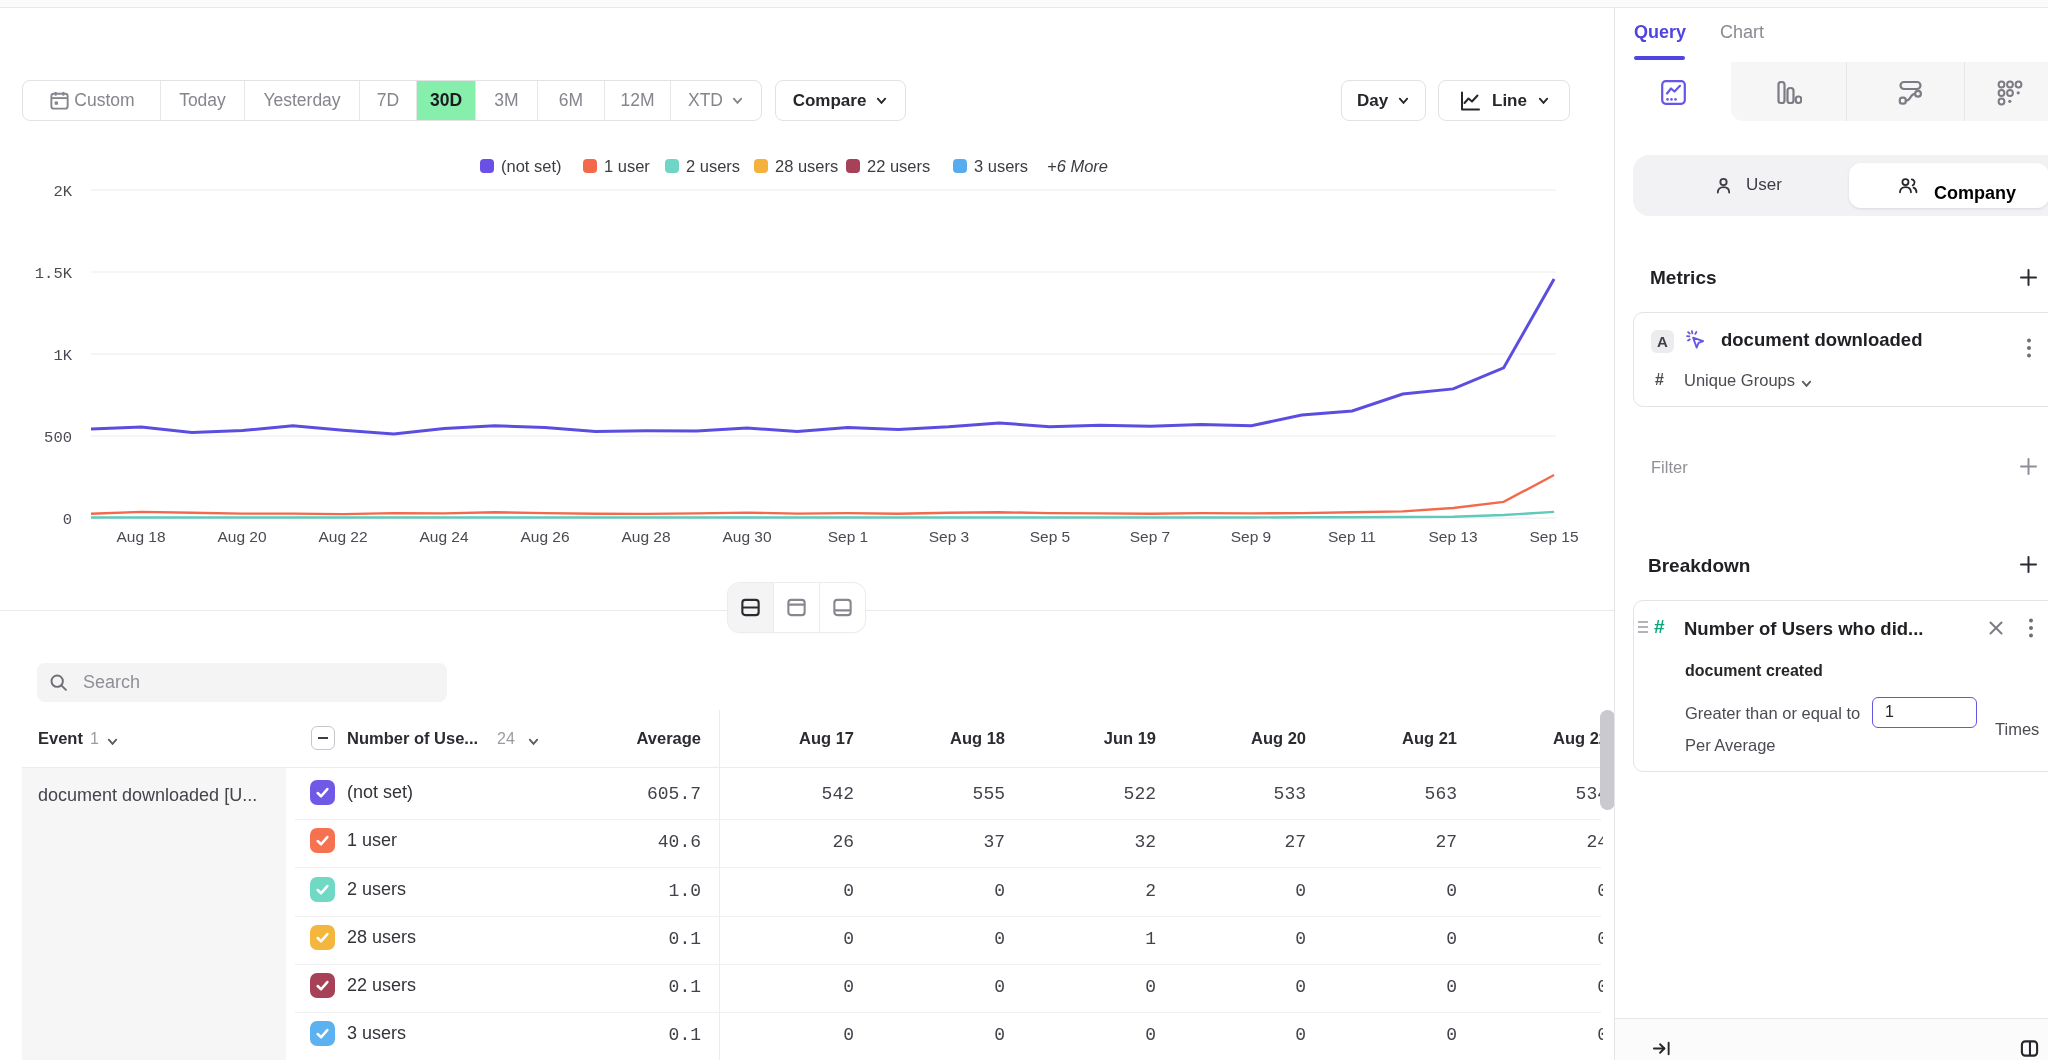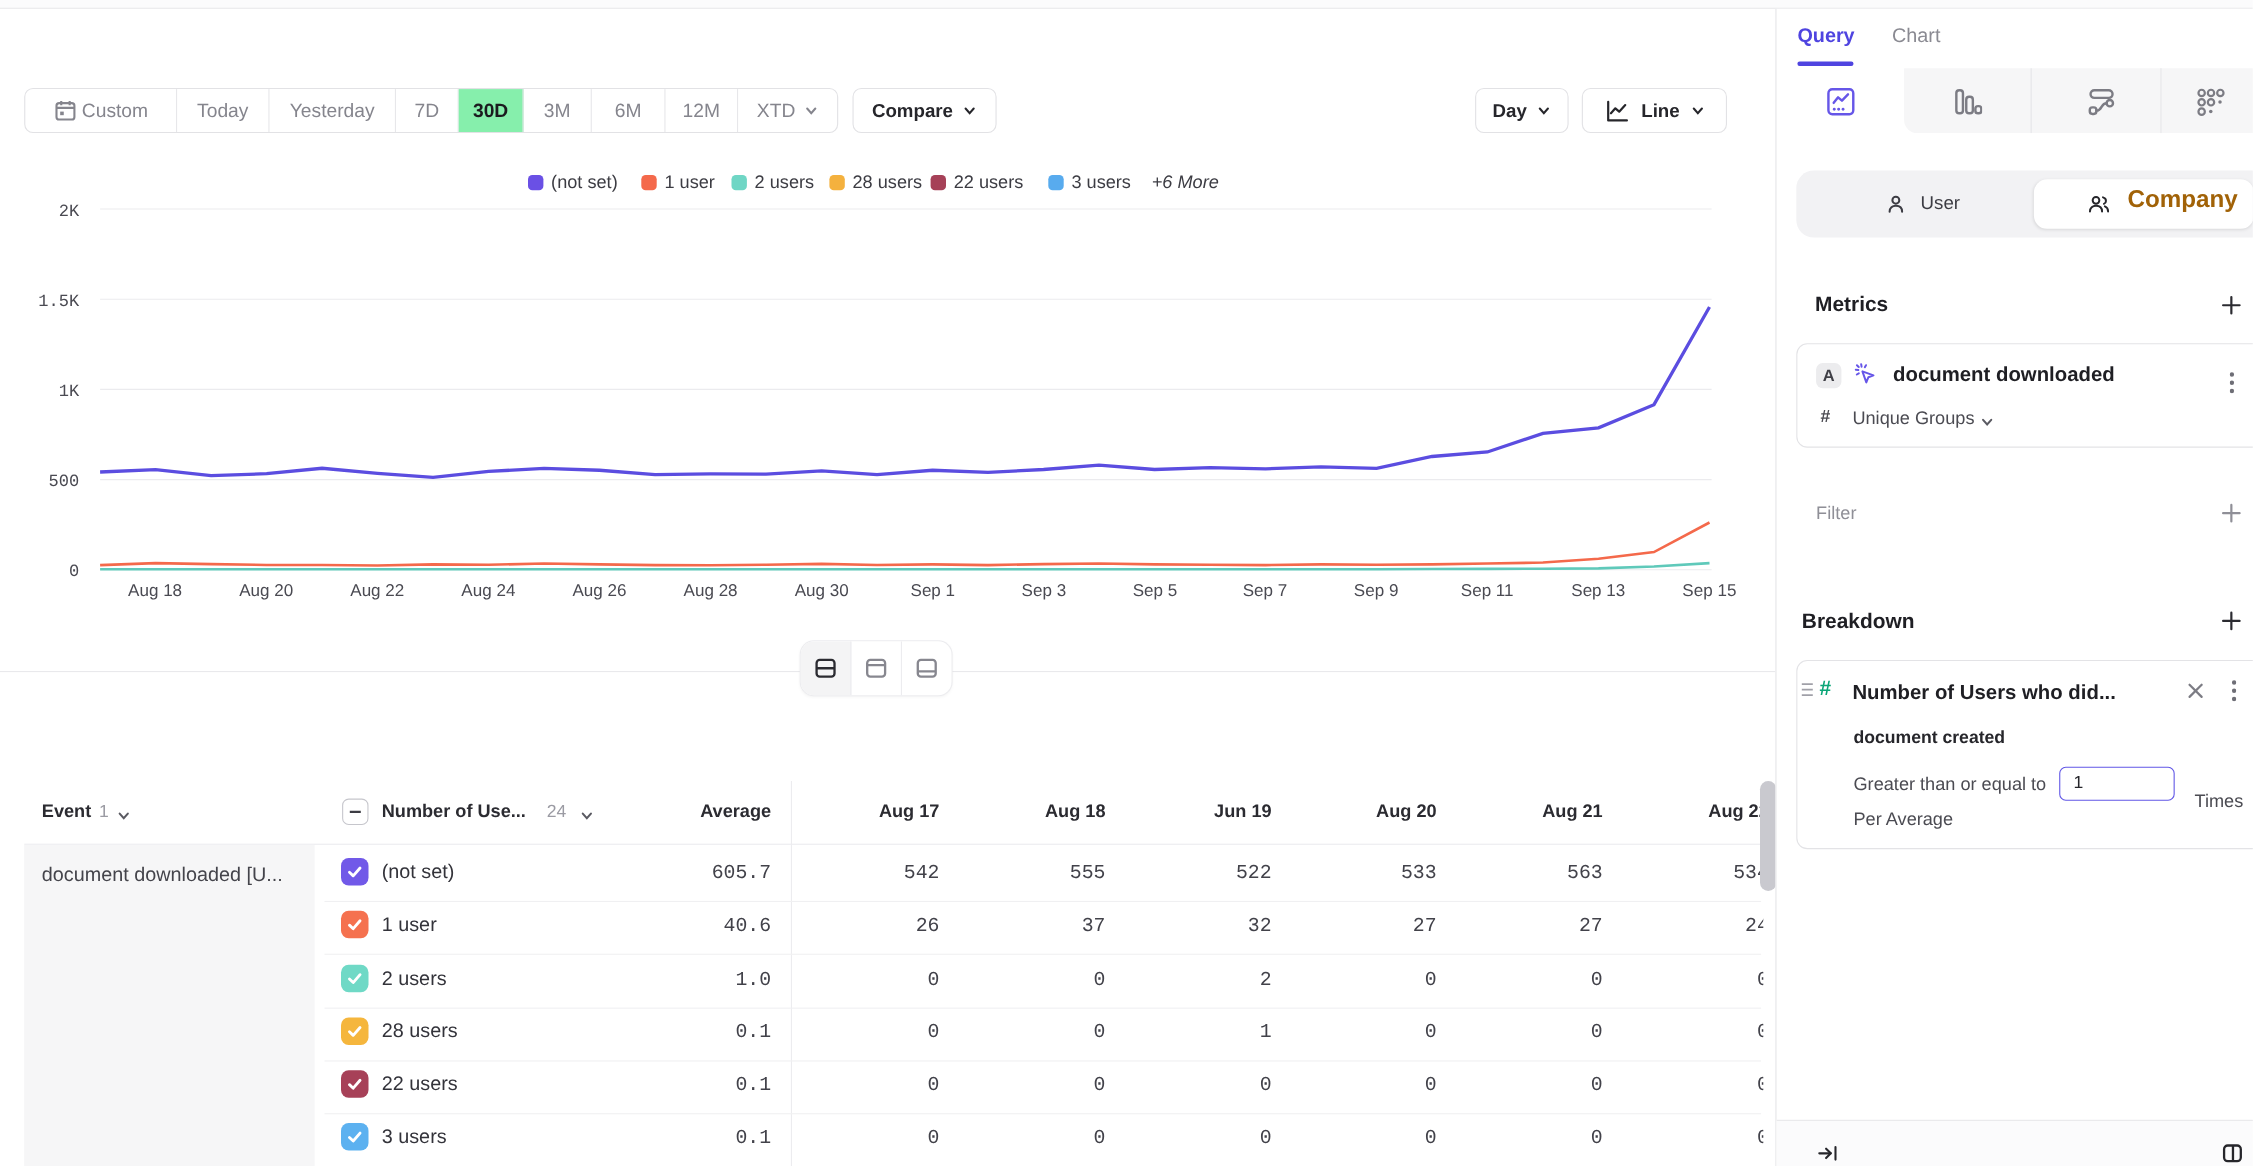--- a/index.html
+++ b/index.html
@@ -169,20 +169,27 @@
     </svg>
   </div>
   <div class="c">
     <svg width="23" height="23" viewBox="0 0 24 24" fill="none" stroke="#87878f" stroke-width="2.2">
       <rect x="3.5" y="4" width="17" height="16" rx="3"></rect>
           <line x1="3.5" y1="15" x2="20.5" y2="15"></line>
     </svg>
   </div>
 </div>
 
+<div id="search" class="abs">
+  <svg width="21" height="21" viewBox="0 0 24 24" fill="none" stroke="#6e6e76" stroke-width="2.2" stroke-linecap="round">
+    <circle cx="10.5" cy="10.5" r="6.5"></circle>
+        <line x1="15.5" y1="15.5" x2="20.5" y2="20.5"></line>
+  </svg>
+  <span>Search</span>
+</div>
 
 <div id="table" class="abs" style="left:0; top:702px; width:1603px; height:358px; overflow:hidden;">
   <div class="th" style="left:38px; top:27px;">Event</div>
   <div class="tg" style="left:90px; top:28px;">1</div>
   <svg class="abs" style="left:106px; top:33px;" width="13" height="13" viewBox="0 0 14 14" fill="none" stroke="#5a5a62" stroke-width="2" stroke-linecap="round">
         <polyline points="3,5 7,9.5 11,5"></polyline>
       </svg>
 
   <div class="cb" style="left:311px; top:24px; background:#fff; border:1.5px solid #c6c6cc;">
     <svg width="12" height="12" viewBox="0 0 12 12">
@@ -341,21 +348,21 @@
   <svg class="in" style="left:98px; top:167px;" width="21" height="21" viewBox="0 0 24 24" fill="none" stroke="#3c3c43" stroke-width="2.1" stroke-linecap="round">
     <circle cx="12" cy="8" r="3.6"></circle>
         <path d="M 5.5,20 C 5.5,15.8 8.4,13.8 12,13.8 C 15.6,13.8 18.5,15.8 18.5,20"></path>
   </svg>
   <div class="in" style="left:131px; top:167px; font-size:17px; font-weight:500; color:#3c3c43;">User</div>
   <svg class="in" style="left:282px; top:167px;" width="22" height="21" viewBox="0 0 26 24" fill="none" stroke="#26262b" stroke-width="2.1" stroke-linecap="round">
     <circle cx="10" cy="8" r="3.6"></circle>
         <path d="M 3.5,20 C 3.5,15.8 6.4,13.8 10,13.8 C 13.6,13.8 16.5,15.8 16.5,20"></path>
     <path d="M 17.5,4.8 C 19.5,5.3 20.7,6.6 20.7,8.6 C 20.7,10.2 19.8,11.3 18.5,11.8 M 19.5,14.5 C 21.8,15.4 23,17.3 23,20"></path>
   </svg>
-  <div class="in" style="left:319px; top:160px; font-size:22px; font-weight:600; color:#a16207;">Company</div>
+  <div class="in" style="left:319px; top:175px; font-size:18px; font-weight:600; color:#000000;">Company</div>
 
   <div class="in sb-bold" style="left:35px; top:259px;">Metrics</div>
   <svg class="in" style="left:404px; top:260px;" width="19" height="19" viewBox="0 0 19 19" stroke="#2b2b31" stroke-width="2" stroke-linecap="round">
         <line x1="9.5" y1="2" x2="9.5" y2="17"></line>
         <line x1="2" y1="9.5" x2="17" y2="9.5"></line>
       </svg>
 
   <div class="card" style="top:304px; height:95px;"></div>
   <div class="in" style="left:36px; top:322px; width:23px; height:23px; background:#ececee; border-radius:6px; text-align:center; font-size:15px; font-weight:700; color:#3f3f46; line-height:23px;">A</div>
   <svg class="in" style="left:69px; top:320px;" width="23" height="23" viewBox="0 0 24 24" fill="none" stroke="#6656e8" stroke-width="1.9" stroke-linecap="round" stroke-linejoin="round">
@@ -377,21 +384,21 @@
   <svg class="in" style="left:185px; top:369px;" width="13" height="13" viewBox="0 0 14 14" fill="none" stroke="#5a5a62" stroke-width="2" stroke-linecap="round">
         <polyline points="3,5 7,9.5 11,5"></polyline>
       </svg>
 
   <div class="in" style="left:36px; top:450px; font-size:16.5px; color:#8f8f97;">Filter</div>
   <svg class="in" style="left:404px; top:449px;" width="19" height="19" viewBox="0 0 19 19" stroke="#8f8f97" stroke-width="2" stroke-linecap="round">
         <line x1="9.5" y1="2" x2="9.5" y2="17"></line>
         <line x1="2" y1="9.5" x2="17" y2="9.5"></line>
       </svg>
 
-  <div class="in sb-bold" style="left:23px; top:547px;">Breakdown</div>
+  <div class="in sb-bold" style="left:33px; top:547px;">Breakdown</div>
   <svg class="in" style="left:404px; top:547px;" width="19" height="19" viewBox="0 0 19 19" stroke="#2b2b31" stroke-width="2" stroke-linecap="round">
         <line x1="9.5" y1="2" x2="9.5" y2="17"></line>
         <line x1="2" y1="9.5" x2="17" y2="9.5"></line>
       </svg>
 
   <div class="card" style="top:592px; height:172px;"></div>
   <svg class="in" style="left:22px; top:612px;" width="12" height="14" viewBox="0 0 12 14" stroke="#a0a0a8" stroke-width="1.6">
         <line x1="1" y1="2" x2="11" y2="2"></line>
         <line x1="1" y1="7" x2="11" y2="7"></line>
         <line x1="1" y1="12" x2="11" y2="12"></line>

